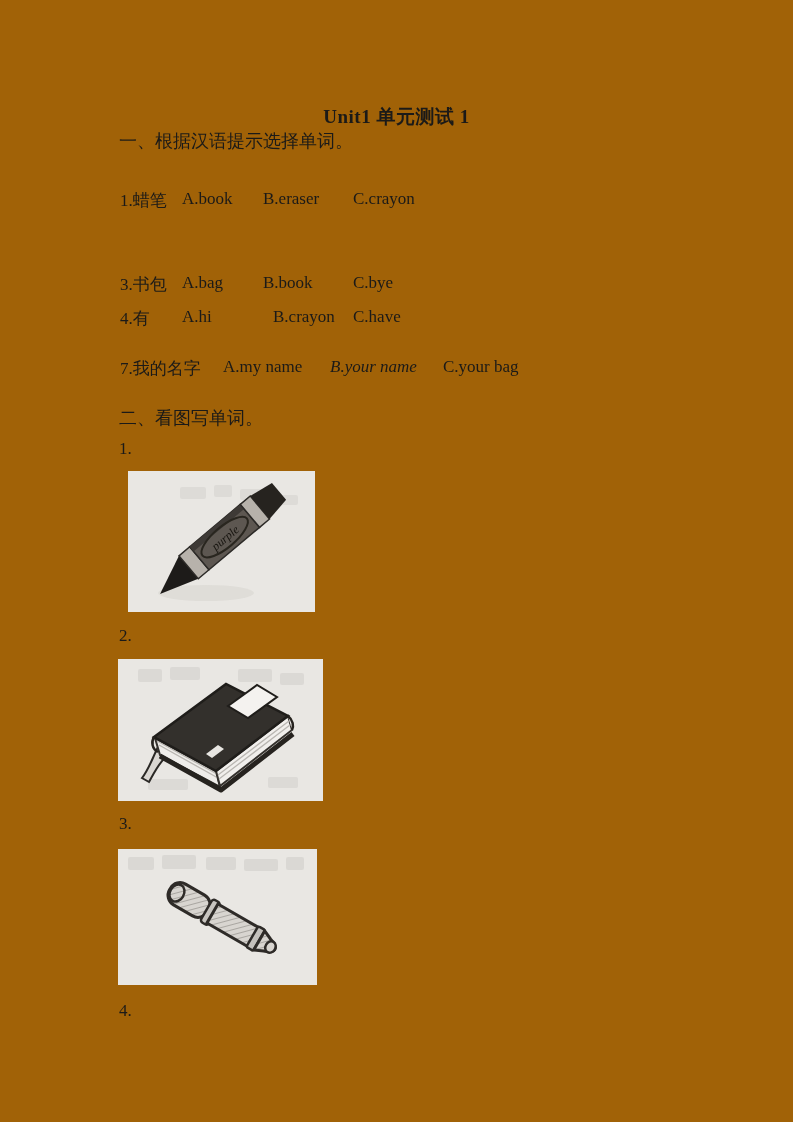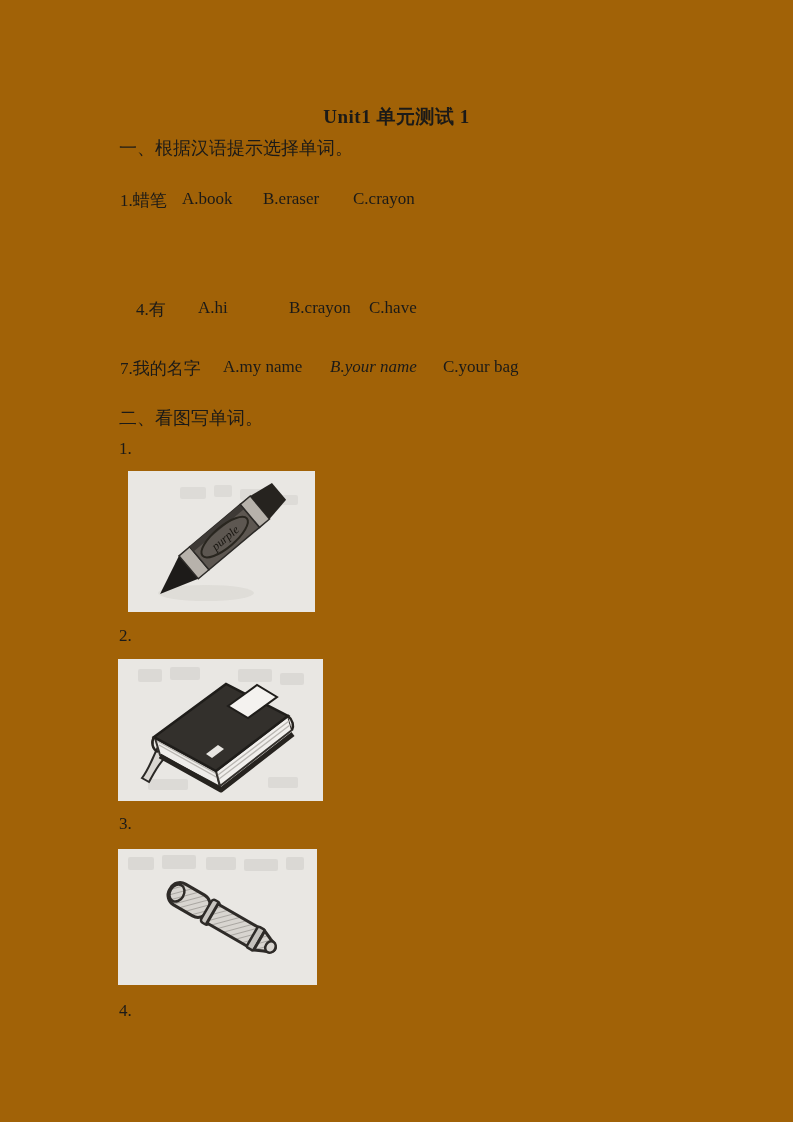--- a/index.html
+++ b/index.html
@@ -21,41 +21,41 @@
     font-size: 19px;
     font-weight: bold;
     letter-spacing: 0.5px;
   }
   .sec-heading {
     position: absolute;
     left: 119px;
     font-size: 18px;
     white-space: pre;
   }
-  .sec1-heading { top: 136px; }
+  .sec1-heading { top: 129px; }
   .sec2-heading { top: 406px; }
   .q-row {
     position: absolute;
     left: 120px;
     width: 580px;
     height: 24px;
     font-size: 17px;
   }
   .q-row .opt-label { position: absolute; left: 0; white-space: pre; text-align: right; }
   .q-row .opt-a { position: absolute; left: 62px; }
   .q-row .opt-b { position: absolute; left: 143px; }
   .q-row .opt-c { position: absolute; left: 233px; }
   .q-row.r4 .opt-b { left: 153px; }
   .q-row.r5 .opt-a { left: 103px; }
   .q-row.r5 .opt-b { left: 210px; font-style: italic; }
   .q-row.r5 .opt-c { left: 323px; }
   .r1 { top: 189px; }
   .r2 { top: 231px; }
   .r3 { top: 273px; }
-  .r4 { top: 298px; margin-left: 16px; }
+  .r4 { top: 307px; }
   .r5 { top: 357px; }
   .pic-num {
     position: absolute;
     left: 119px;
     font-size: 17px;
   }
   .num1 { top: 439px; }
   .num2 { top: 626px; }
   .num3 { top: 814px; }
   .num4 { top: 1001px; }
@@ -75,20 +75,26 @@
 
   <div class="doc-title">Unit1 单元测试 1</div>
 
   <div class="sec-heading sec1-heading">一、根据汉语提示选择单词。</div>
 
   <div class="q-row r1">
     <span class="opt-label">1.蜡笔</span>
     <span class="opt-a">A.book</span>
     <span class="opt-b">B.eraser</span>
     <span class="opt-c">C.crayon</span>
+  </div>
+  <div class="q-row r3">
+    <span class="opt-label">3.书包</span>
+    <span class="opt-a">A.bag</span>
+    <span class="opt-b">B.book</span>
+    <span class="opt-c">C.bye</span>
   </div>
   <div class="q-row r4">
     <span class="opt-label">4.有</span>
     <span class="opt-a">A.hi</span>
     <span class="opt-b">B.crayon</span>
     <span class="opt-c">C.have</span>
   </div>
   <div class="q-row r5">
     <span class="opt-label">7.我的名字</span>
     <span class="opt-a">A.my name</span>

